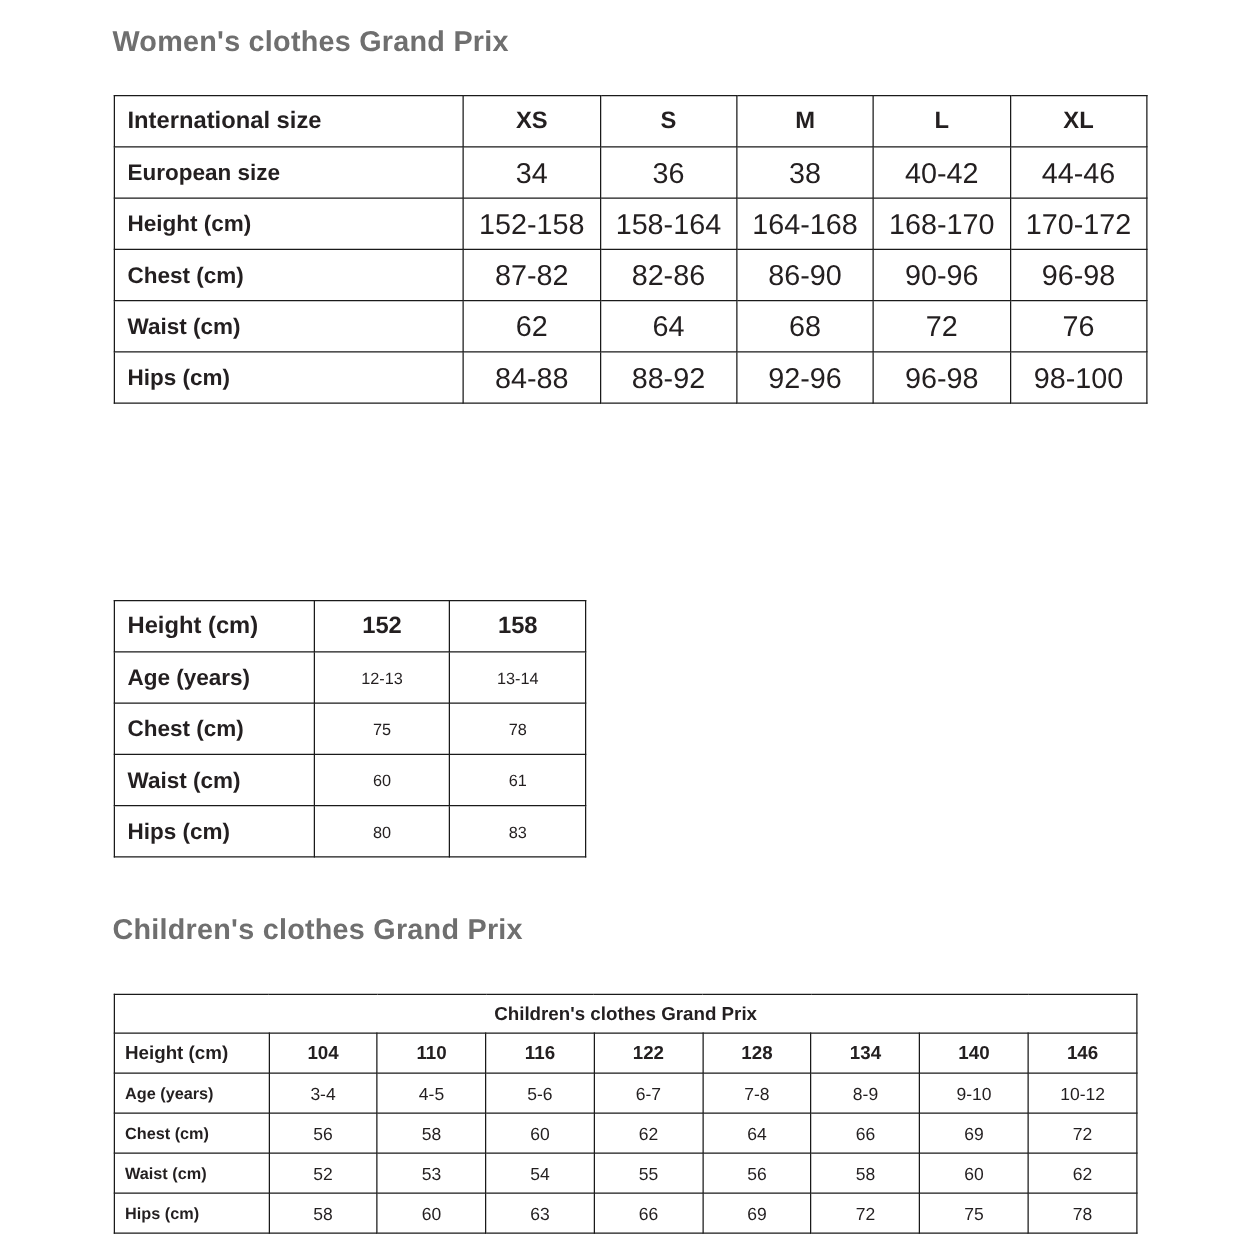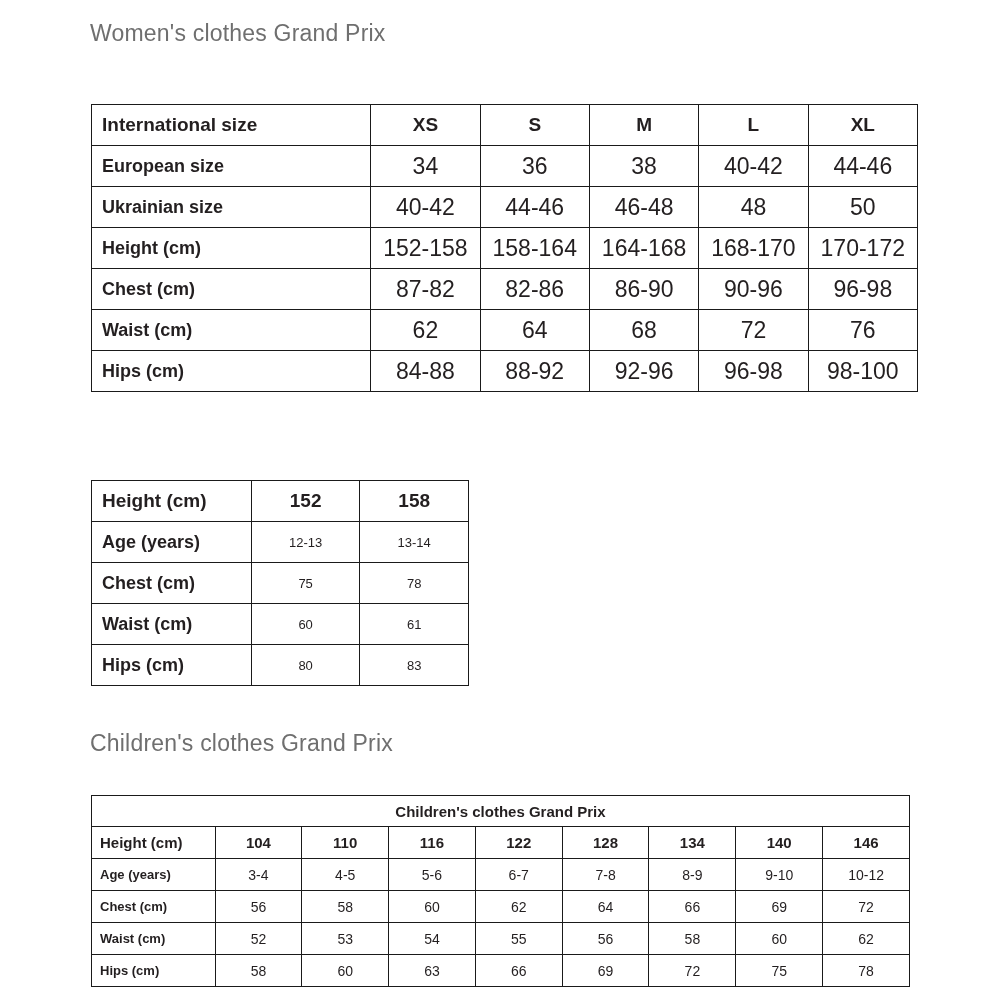--- a/index.html
+++ b/index.html
@@ -18,21 +18,21 @@
   .page {
     position: relative;
     width: 1000px;
     height: 1000px;
     box-sizing: border-box;
   }
 
   
   .section-title {
     color: #6f6f6f;
-    font-weight: normal;
+    font-weight: bold;
     letter-spacing: 0.2px;
   }
   #women-title {
     position: absolute;
     left: 90px;
     top: 20px;
     font-size: 23px;
   }
   #teen-title {
     position: absolute;
@@ -65,21 +65,21 @@
     font-weight: bold;
   }
   .colhead {
     font-weight: bold;
   }
 
   
   #women-table {
     position: absolute;
     left: 91px;
-    top: 104px;
+    top: 76px;
     width: 827px;
   }
   #women-table td {
     height: 40px;
     font-size: 23px;
     padding: 0 4px;
   }
   #women-table td.rowlabel {
     width: 266px;
     padding-left: 10px;
@@ -162,28 +162,20 @@
         <td class="datacell colhead">L</td>
         <td class="datacell colhead">XL</td>
       </tr>
       <tr>
         <td class="rowlabel">European size</td>
         <td class="datacell">34</td>
         <td class="datacell">36</td>
         <td class="datacell">38</td>
         <td class="datacell">40-42</td>
         <td class="datacell">44-46</td>
-      </tr>
-      <tr>
-        <td class="rowlabel">Ukrainian size</td>
-        <td class="datacell">40-42</td>
-        <td class="datacell">44-46</td>
-        <td class="datacell">46-48</td>
-        <td class="datacell">48</td>
-        <td class="datacell">50</td>
       </tr>
       <tr>
         <td class="rowlabel">Height (cm)</td>
         <td class="datacell">152-158</td>
         <td class="datacell">158-164</td>
         <td class="datacell">164-168</td>
         <td class="datacell">168-170</td>
         <td class="datacell">170-172</td>
       </tr>
       <tr>

